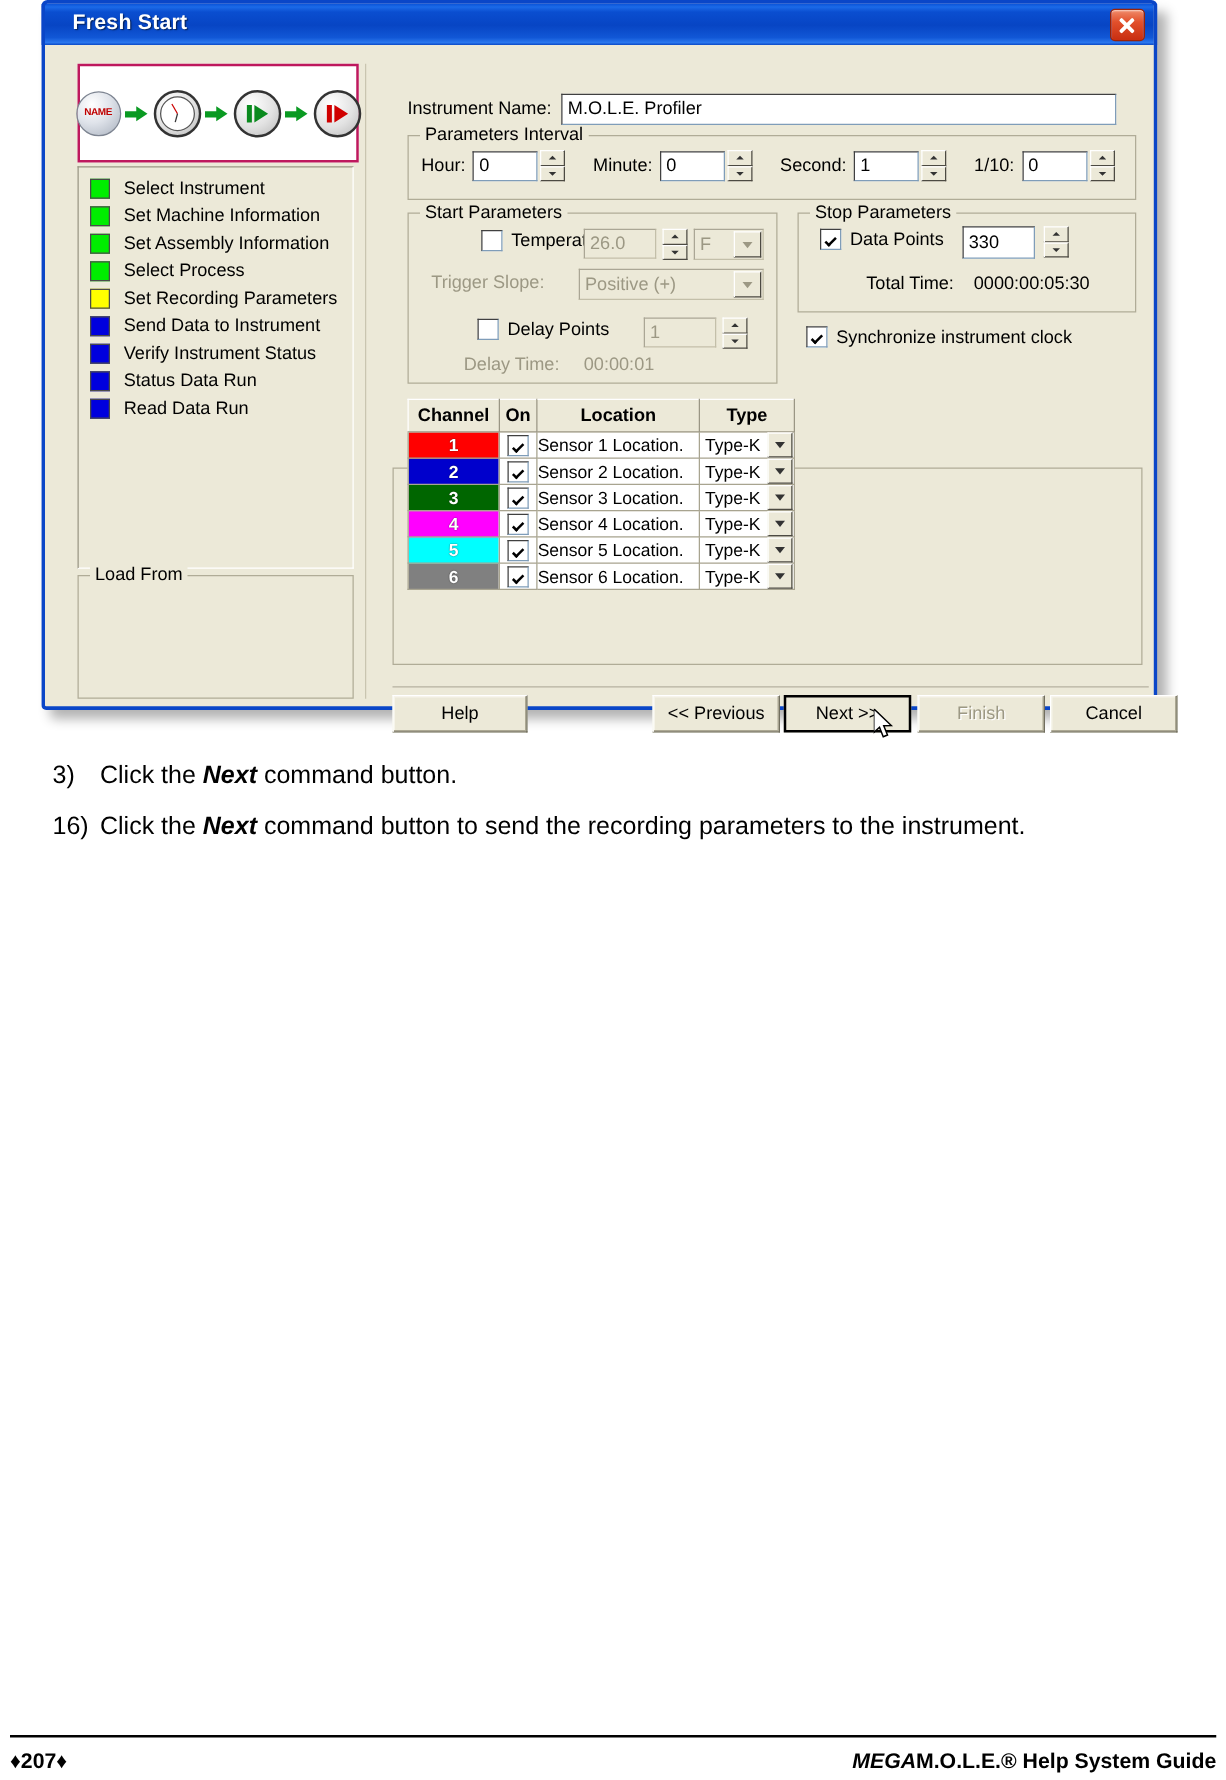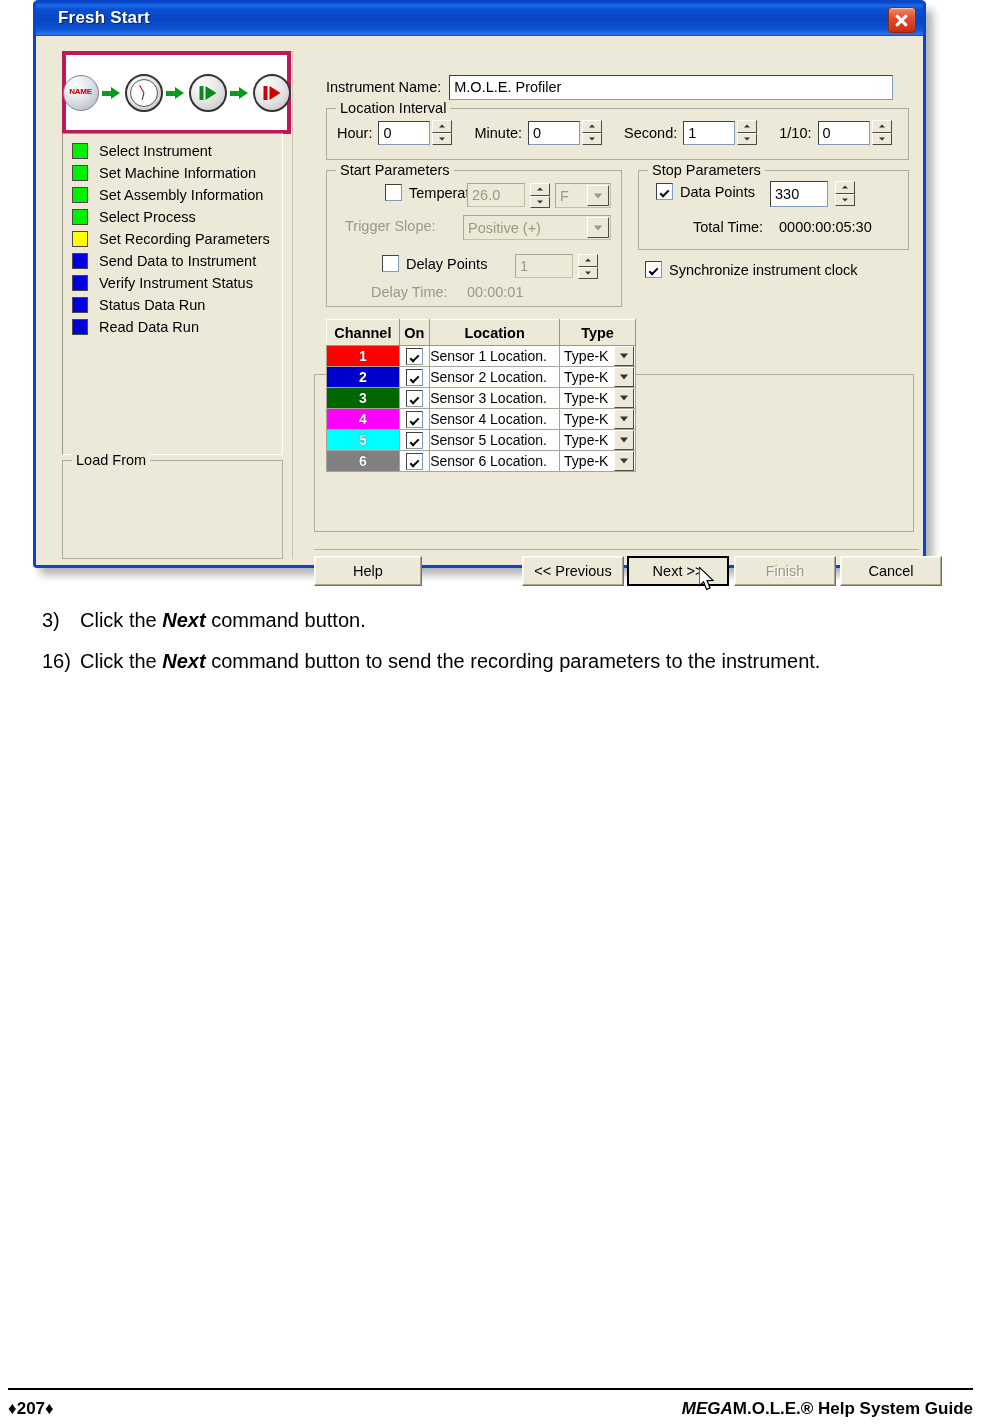--- a/index.html
+++ b/index.html
@@ -49,21 +49,21 @@
     background:#fff; border-radius:1px;
   }
   .close-btn::before { transform: rotate(45deg); }
   .close-btn::after  { transform: rotate(-45deg); }
 
   .client { position: absolute; left:0; top:33px; right:0; bottom:0; }
 
   
   .wizard-icons {
     position:absolute; left:26px; top:15px; width:221px; height:75px;
-    background:#fff; border:4px solid #be185d;
+    background:#fff; border:2px solid #be185d;
   }
   .icon-row { display:flex; align-items:center; justify-content:center; height:100%; gap:3px; }
   .circ {
     width:34px; height:34px; border-radius:50%;
     background: radial-gradient(circle at 34% 28%, #ffffff 0%, #dfe3ea 45%, #a8b0bd 100%);
     border:1px solid #7d8491; position:relative; flex:none;
   }
   .circ.dark { border:2px solid #333; background: radial-gradient(circle at 34% 28%, #fff 0%, #e2e2e2 55%, #b9b9b9 100%); }
   .nametag { font-size:8px; font-weight:bold; color:#c00000; text-align:center; line-height:32px; letter-spacing:-0.3px; }
   .clockface { position:absolute; inset:3px; border-radius:50%; border:1px solid #555; background:#fff; }
@@ -306,21 +306,21 @@
       <div class="vsep"></div>
 
       <div class="right">
 
         <div class="instr-row">
           <span class="lbl">Instrument Name:</span>
           <input id="instrument-name-input" class="textbox" value="M.O.L.E. Profiler" style="">
         </div>
 
         <div class="grp" id="recording-interval-group">
-          <span class="group-legend">Location Interval</span>
+          <span class="group-legend">Parameters Interval</span>
           <div class="ri-inner">
             <div class="field">
               <span class="lbl">Hour:</span>
               <input class="textbox num" value="0" style="">
               <span class="spin">
                   <div></div>
                   <div></div>
                 </span>
             </div>
             <span class="gap"></span>

